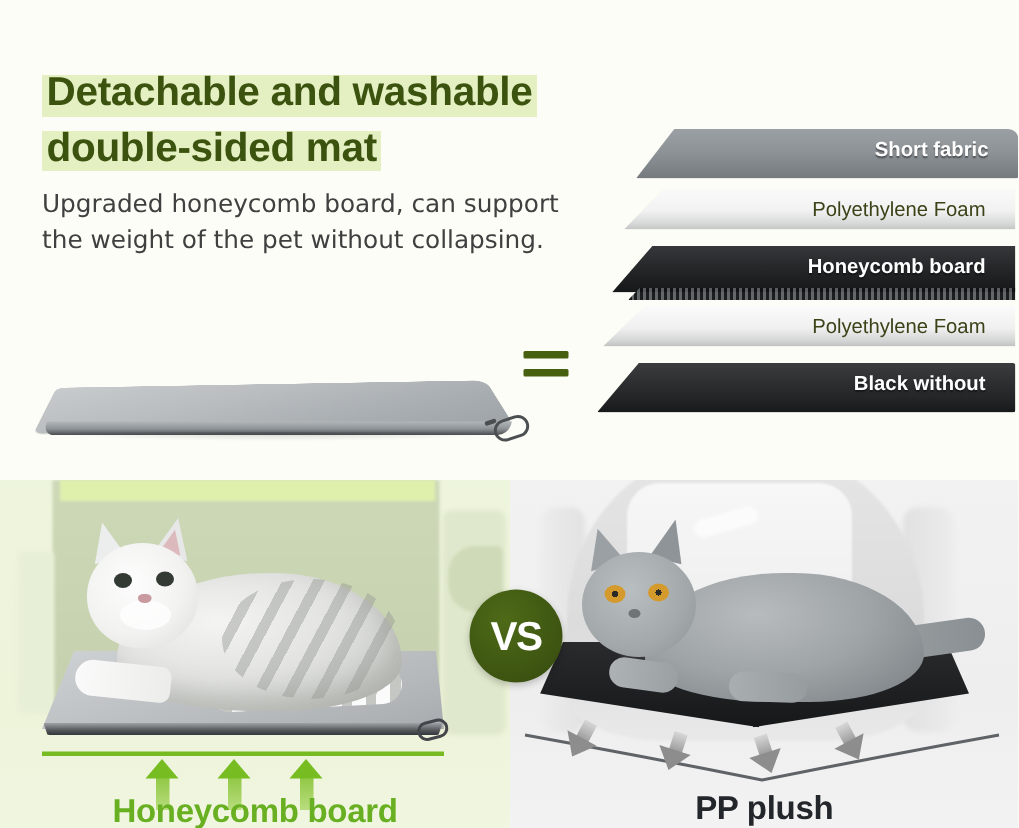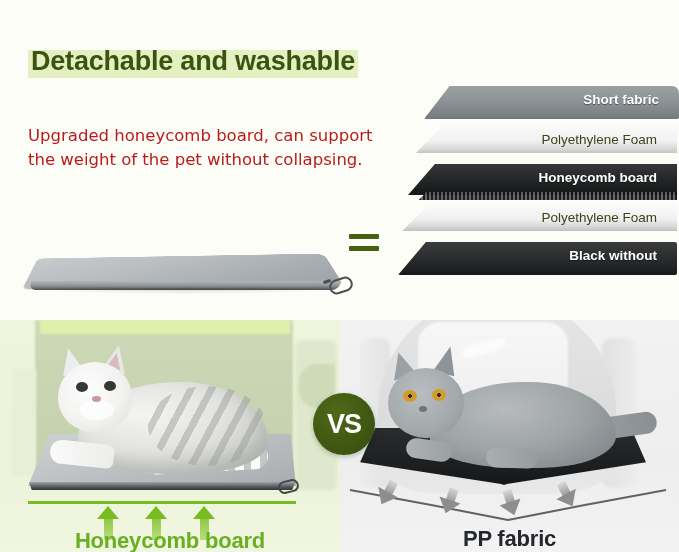--- a/index.html
+++ b/index.html
@@ -22,21 +22,21 @@
     padding:0 3px;
     background:linear-gradient(to bottom,
         rgba(255,255,255,0) 0%, rgba(255,255,255,0) 18%,
         #e4efc2 18%, #e4efc2 97%, rgba(255,255,255,0) 97%);
     white-space:nowrap;
   }
   #heading-line2-wrap{margin-top:2px;}
 
   #subtext{
     position:absolute;left:28px;top:96px;width:360px;
-    font-size:16.5px;color:#b91c1c;line-height:1.45;
+    font-size:16.5px;color:#404040;line-height:1.45;
     font-family:"DejaVu Sans", sans-serif;
   }
 
   
   #mat-photo{position:absolute;left:8px;top:190px;width:350px;height:95px;}
   .mat-body{
     position:absolute;left:16px;top:8px;width:320px;height:60px;
     background:linear-gradient(160deg,#c8cbcd 0%,#b9bdc0 38%,#a9aeb2 72%,#9ea3a7 100%);
     border-radius:6px 10px 8px 6px;
     transform:perspective(420px) rotateX(56deg) rotateZ(-2deg);
@@ -279,20 +279,23 @@
 <body>
 
 <div id="page">
 
   <div id="top-section">
 
     <div id="heading-block">
       <div>
         <span class="head-line">Detachable and washable</span>
       </div>
+      <div id="heading-line2-wrap">
+        <span class="head-line">double-sided mat</span>
+      </div>
     </div>
 
     <div id="subtext">Upgraded honeycomb board, can support the weight of the pet without collapsing.</div>
 
     <div id="mat-photo">
       <div class="mat-body"></div>
       <div class="mat-edge"></div>
       <div class="mat-shadow"></div>
       <div class="zip-stub"></div>
       <div class="zip-pull"></div>
@@ -424,19 +427,19 @@
       </div>
       <div class="rp-arrow" id="rp-arrow-4">
         <div class="rshaft"></div>
         <div class="rhead"></div>
       </div>
     </div>
 
   </div>
 
   <div id="label-left">Honeycomb board</div>
-  <div id="label-right">PP fabric</div>
+  <div id="label-right">PP plush</div>
 
   <div id="vs-badge">
     <span>VS</span>
   </div>
 
 </div>
 
 </body></html>

